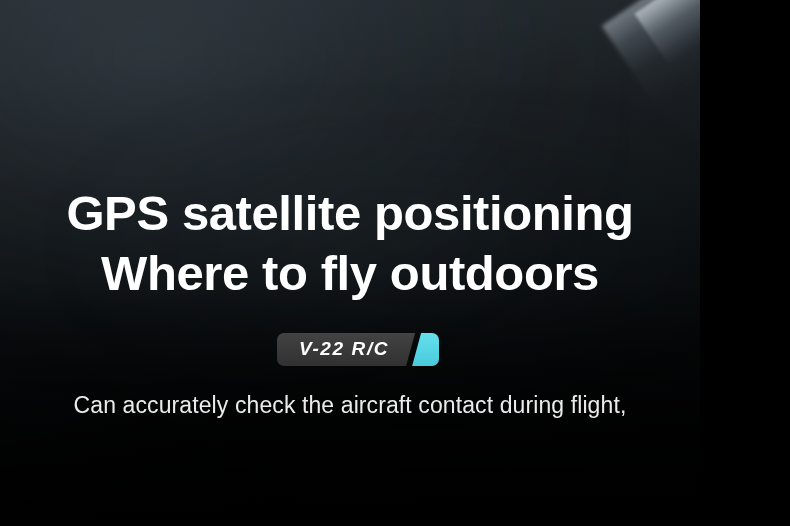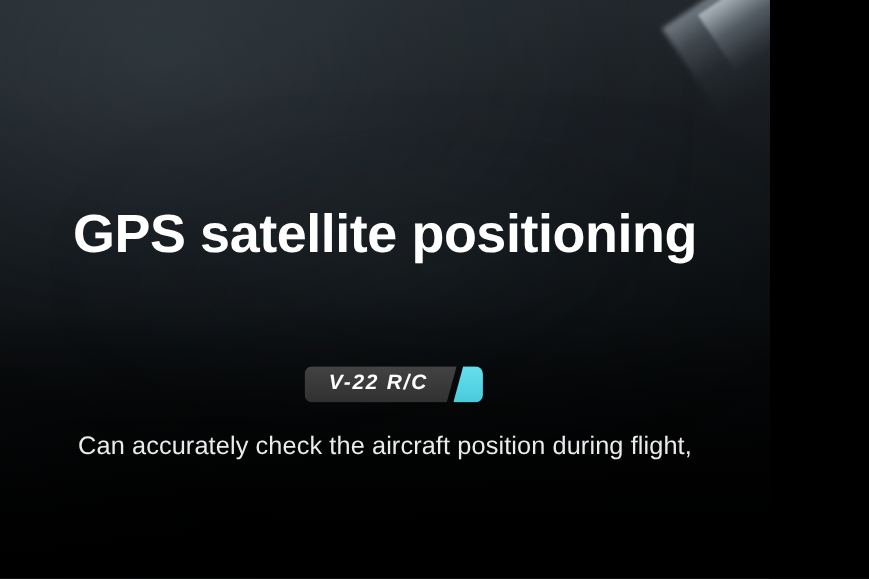--- a/index.html
+++ b/index.html
@@ -236,29 +236,30 @@
   <div class="bg-sheen-center"></div>
   <div class="bg-wedge-bl"></div>
   <div class="bg-bottom-fade"></div>
   <div class="bg-corner-gloss"></div>
   <div class="bg-corner-gloss-2"></div>
 
   <div class="content">
 
     <h1 class="headline">
       <span class="headline-line">GPS satellite positioning</span>
+      <span class="headline-line">Where to fly outdoors</span>
     </h1>
 
     <div class="badge-wrap">
       <div class="badge">
         <div class="badge-body">
           <span class="badge-text">V-22 R/C</span>
         </div>
         <div class="badge-accent"></div>
       </div>
     </div>
 
     <p class="subtitle">
-      <span class="subtitle-line">Can accurately check the aircraft position during flight,</span>
+      <span class="subtitle-line">Can accurately check the aircraft contact during flight,</span>
     </p>
 
   </div>
 </div>
 
 </body></html>

